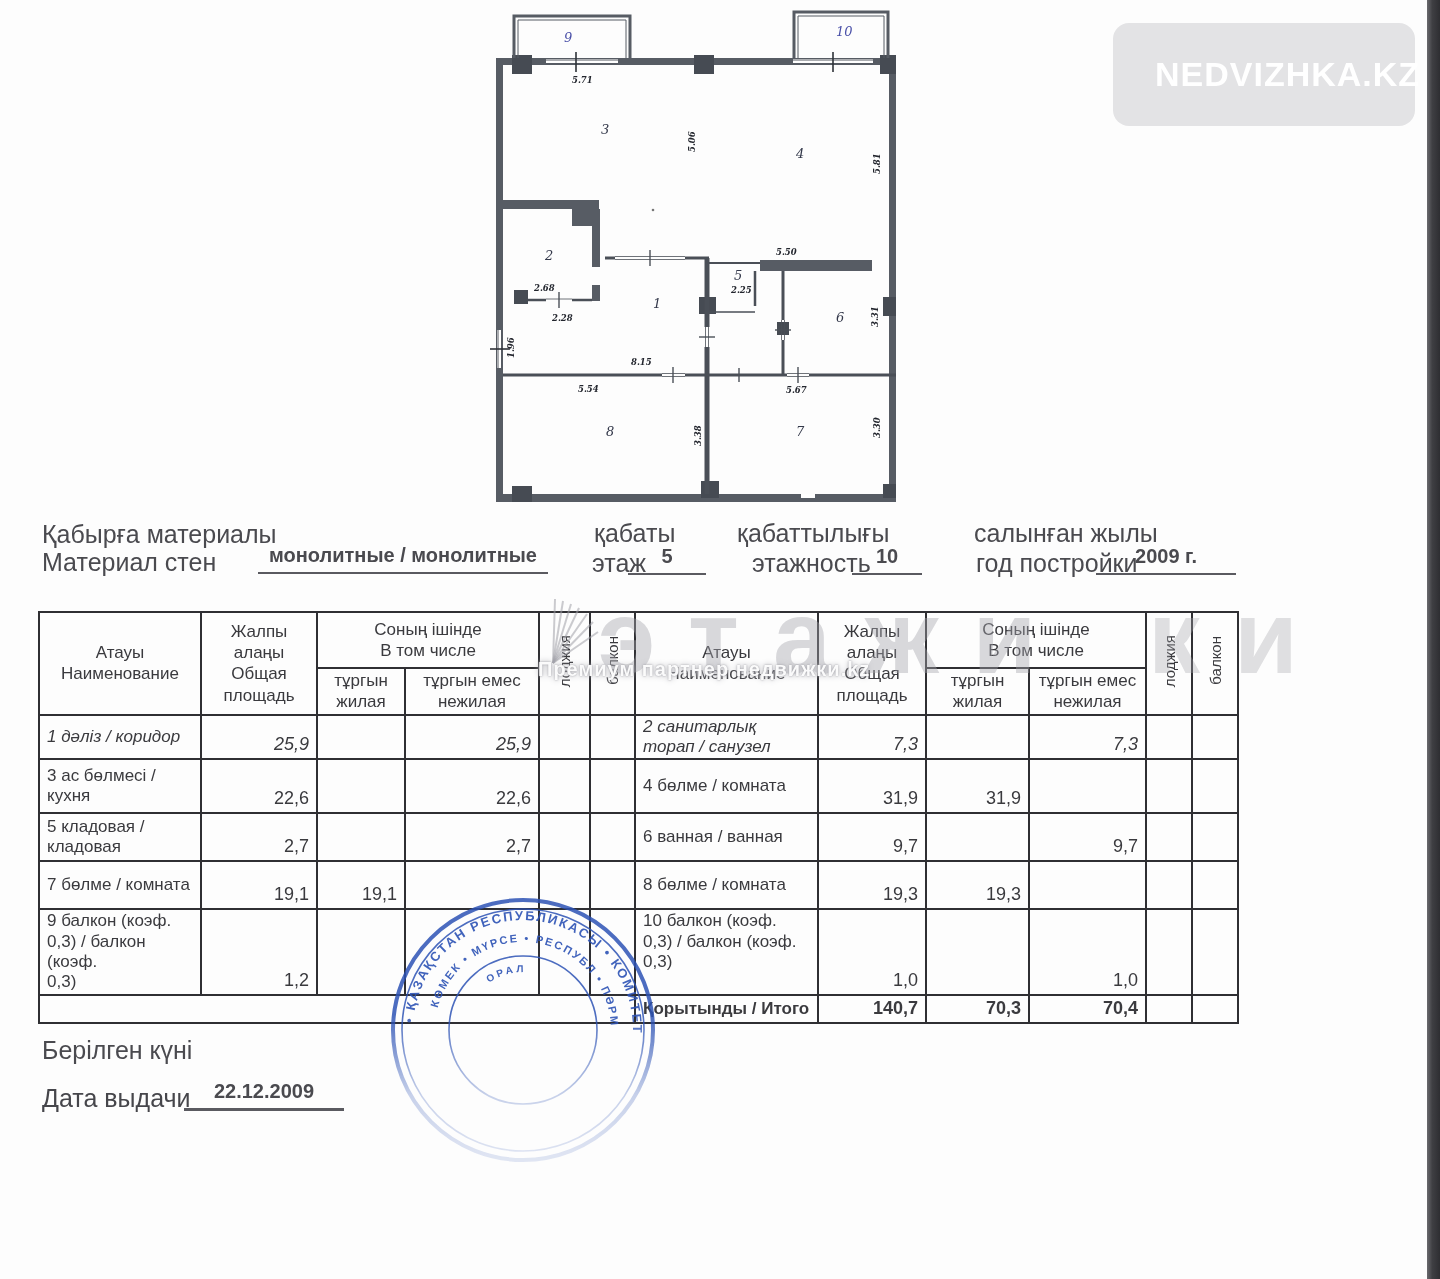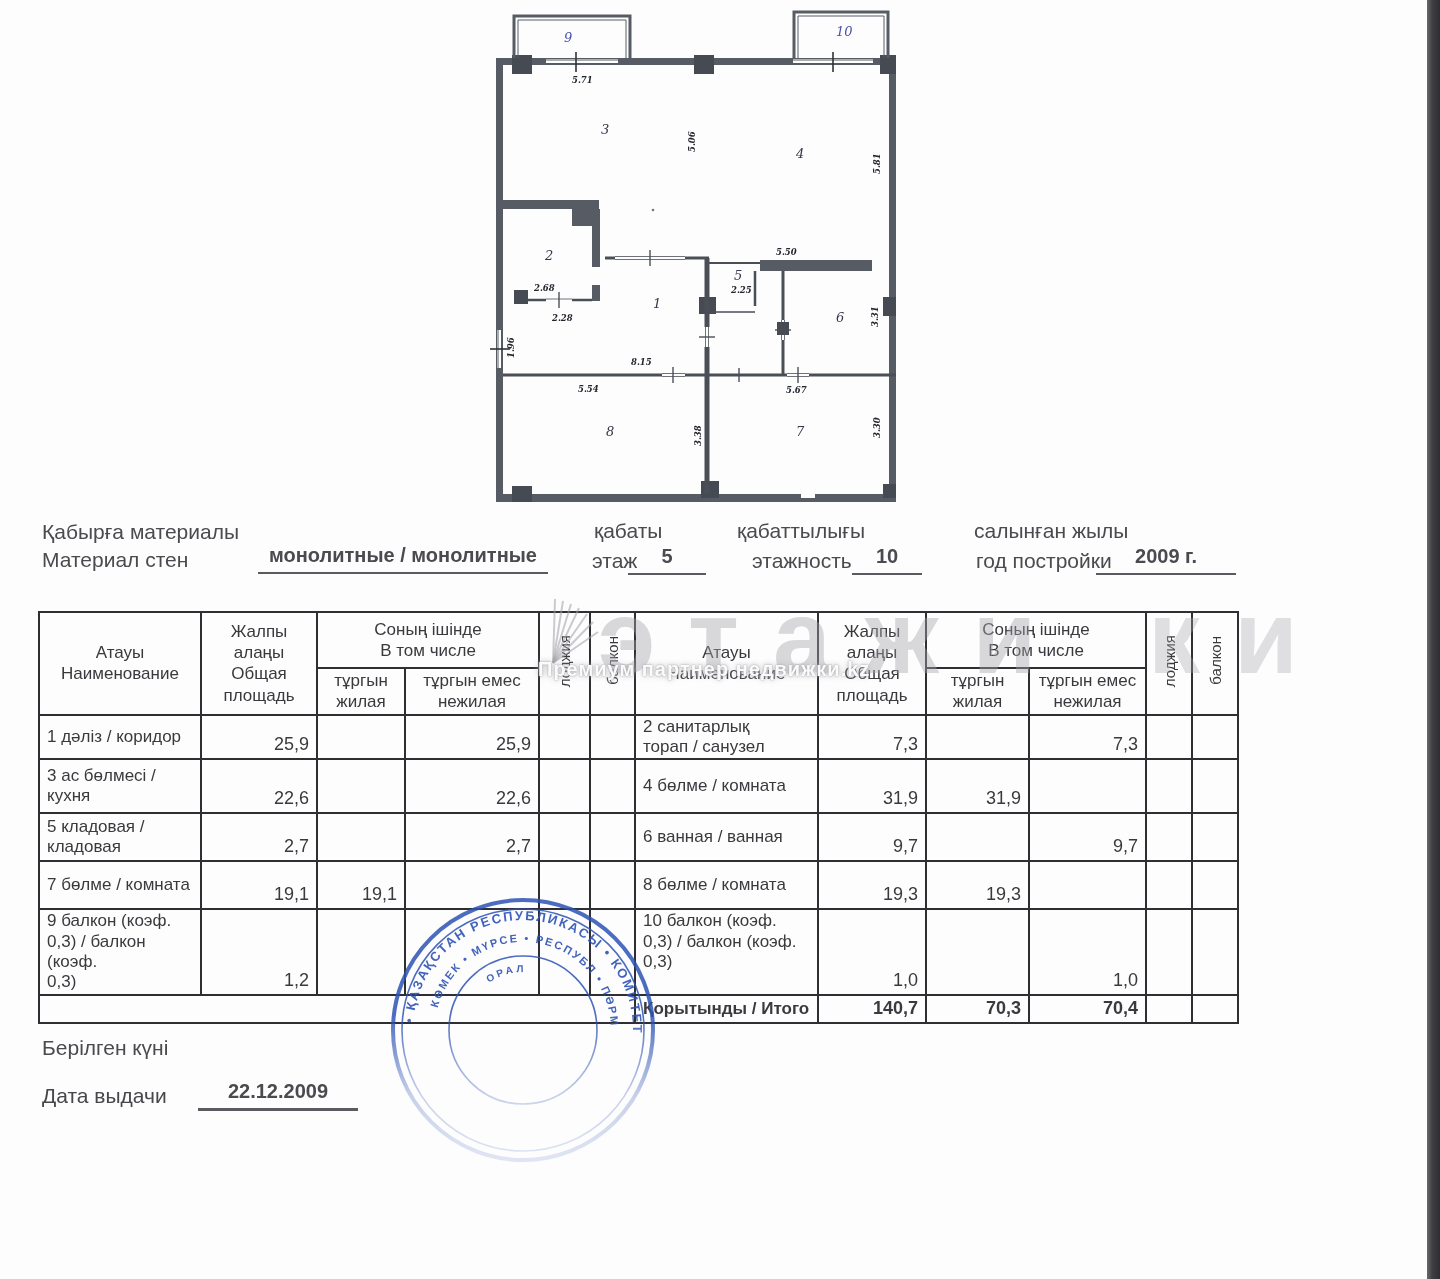--- a/index.html
+++ b/index.html
@@ -6,21 +6,21 @@
   .page{position:relative;width:1440px;height:1279px;background:#fdfdfd;overflow:hidden;
         font-family:"Liberation Sans",sans-serif;color:#3c3c40;}
   
   .edge{position:absolute;right:0;top:0;width:13px;height:1279px;
         background:linear-gradient(to right,#6a6a6e,#3f3f43 40%,#2e2e32);}
   
   .logo{position:absolute;left:1113px;top:23px;width:302px;height:103px;background:#e3e3e5;
         border-radius:16px;display:flex;align-items:center;padding-left:26px;box-sizing:border-box;}
   .logo-tx{color:#ffffff;font-weight:bold;font-size:34px;letter-spacing:1px;margin-left:16px;}
   
-  .lbl{position:absolute;font-size:21px;color:#4a4a4f;}
+  .lbl{position:absolute;font-size:25px;color:#4a4a4f;}
   .val{position:absolute;font-size:20px;font-weight:bold;color:#4a4a4f;text-align:center;
        border-bottom:2px solid #5a5a60;padding-bottom:5px;}
   .title{position:absolute;left:415px;top:580px;width:440px;text-align:center;
          font-size:25px;font-weight:bold;color:#2f2f34;}
   
   .tblwrap{position:absolute;left:38px;top:611px;}
   table{border-collapse:collapse;table-layout:fixed;width:1199px;background:transparent;}
   th,td{border:2px solid #2f2f33;font-weight:normal;font-size:17px;color:#3a3a3e;
         padding:1px 5px;overflow:hidden;}
   th{text-align:center;line-height:1.25;white-space:pre-line;}
@@ -43,20 +43,28 @@
   .rmb{font-family:"DejaVu Serif",serif;font-style:italic;font-size:13px;fill:#4a50a8;}
   .dim{font-family:"DejaVu Serif",serif;font-style:italic;font-weight:bold;font-size:8.5px;fill:#23262e;}
 </style>
 </head>
 <body>
 
 <div class="page">
 
   <div class="edge"></div>
 
+  <div class="logo">
+    <svg width="72" height="72" viewBox="0 0 72 72">
+      <circle cx="36" cy="36" r="35" fill="#ffffff"></circle>
+      <path d="M36 16 L62 38 L54 38 L54 58 L18 58 L18 38 L10 38 Z" fill="#e3e3e5"></path>
+      <rect x="30" y="44" width="12" height="14" fill="#ffffff"></rect>
+    </svg>
+    <span class="logo-tx">NEDVIZHKA.KZ</span>
+  </div>
 
   <svg class="plan" width="420" height="512" viewBox="0 0 420 512">
     <g fill="#575c64" stroke="none">
       <rect x="8" y="56" width="400" height="7"></rect>
       <rect x="8" y="56" width="7" height="444"></rect>
       <rect x="401" y="56" width="7" height="444"></rect>
       <rect x="8" y="492" width="400" height="8"></rect>
       <rect x="15" y="198" width="96" height="9"></rect>
       <rect x="84" y="198" width="27" height="26"></rect>
       <rect x="104" y="207" width="8" height="58"></rect>
@@ -225,21 +233,21 @@
       <tr style="height:45px;">
         <th>тұргын
 жилая</th>
         <th>тұргын емес
 нежилая</th>
         <th>тұргын
 жилая</th>
         <th>тұргын емес
 нежилая</th>
       </tr>
-      <tr style="height:34px;">
+      <tr style="height:34px;font-style:italic;">
         <td class="nm">1 дәліз / коридор</td>
         <td class="num">25,9</td>
         <td class="num"></td>
         <td class="num">25,9</td>
         <td></td>
             <td></td>
         <td class="nm">2 санитарлық
 торап / санузел</td>
         <td class="num">7,3</td>
         <td class="num"></td>
@@ -366,15 +374,15 @@
         </text>
         <text font-size="10" letter-spacing="3">
           <textPath href="#arcInner2" startOffset="30%">ОРАЛ</textPath>
         </text>
       </g>
     </g>
   </svg>
 
   <div class="lbl" style="left:42px;top:1036px;">Берілген күні</div>
   <div class="lbl" style="left:42px;top:1084px;font-weight:normal;color:#46464b;">Дата выдачи</div>
-  <div class="val" style="left:198px;top:1080px;width:160px;border-bottom-width:3px;">22.12.2009</div>
+  <div class="val" style="left:184px;top:1080px;width:160px;border-bottom-width:3px;">22.12.2009</div>
 
 </div>
 
 </body></html>

